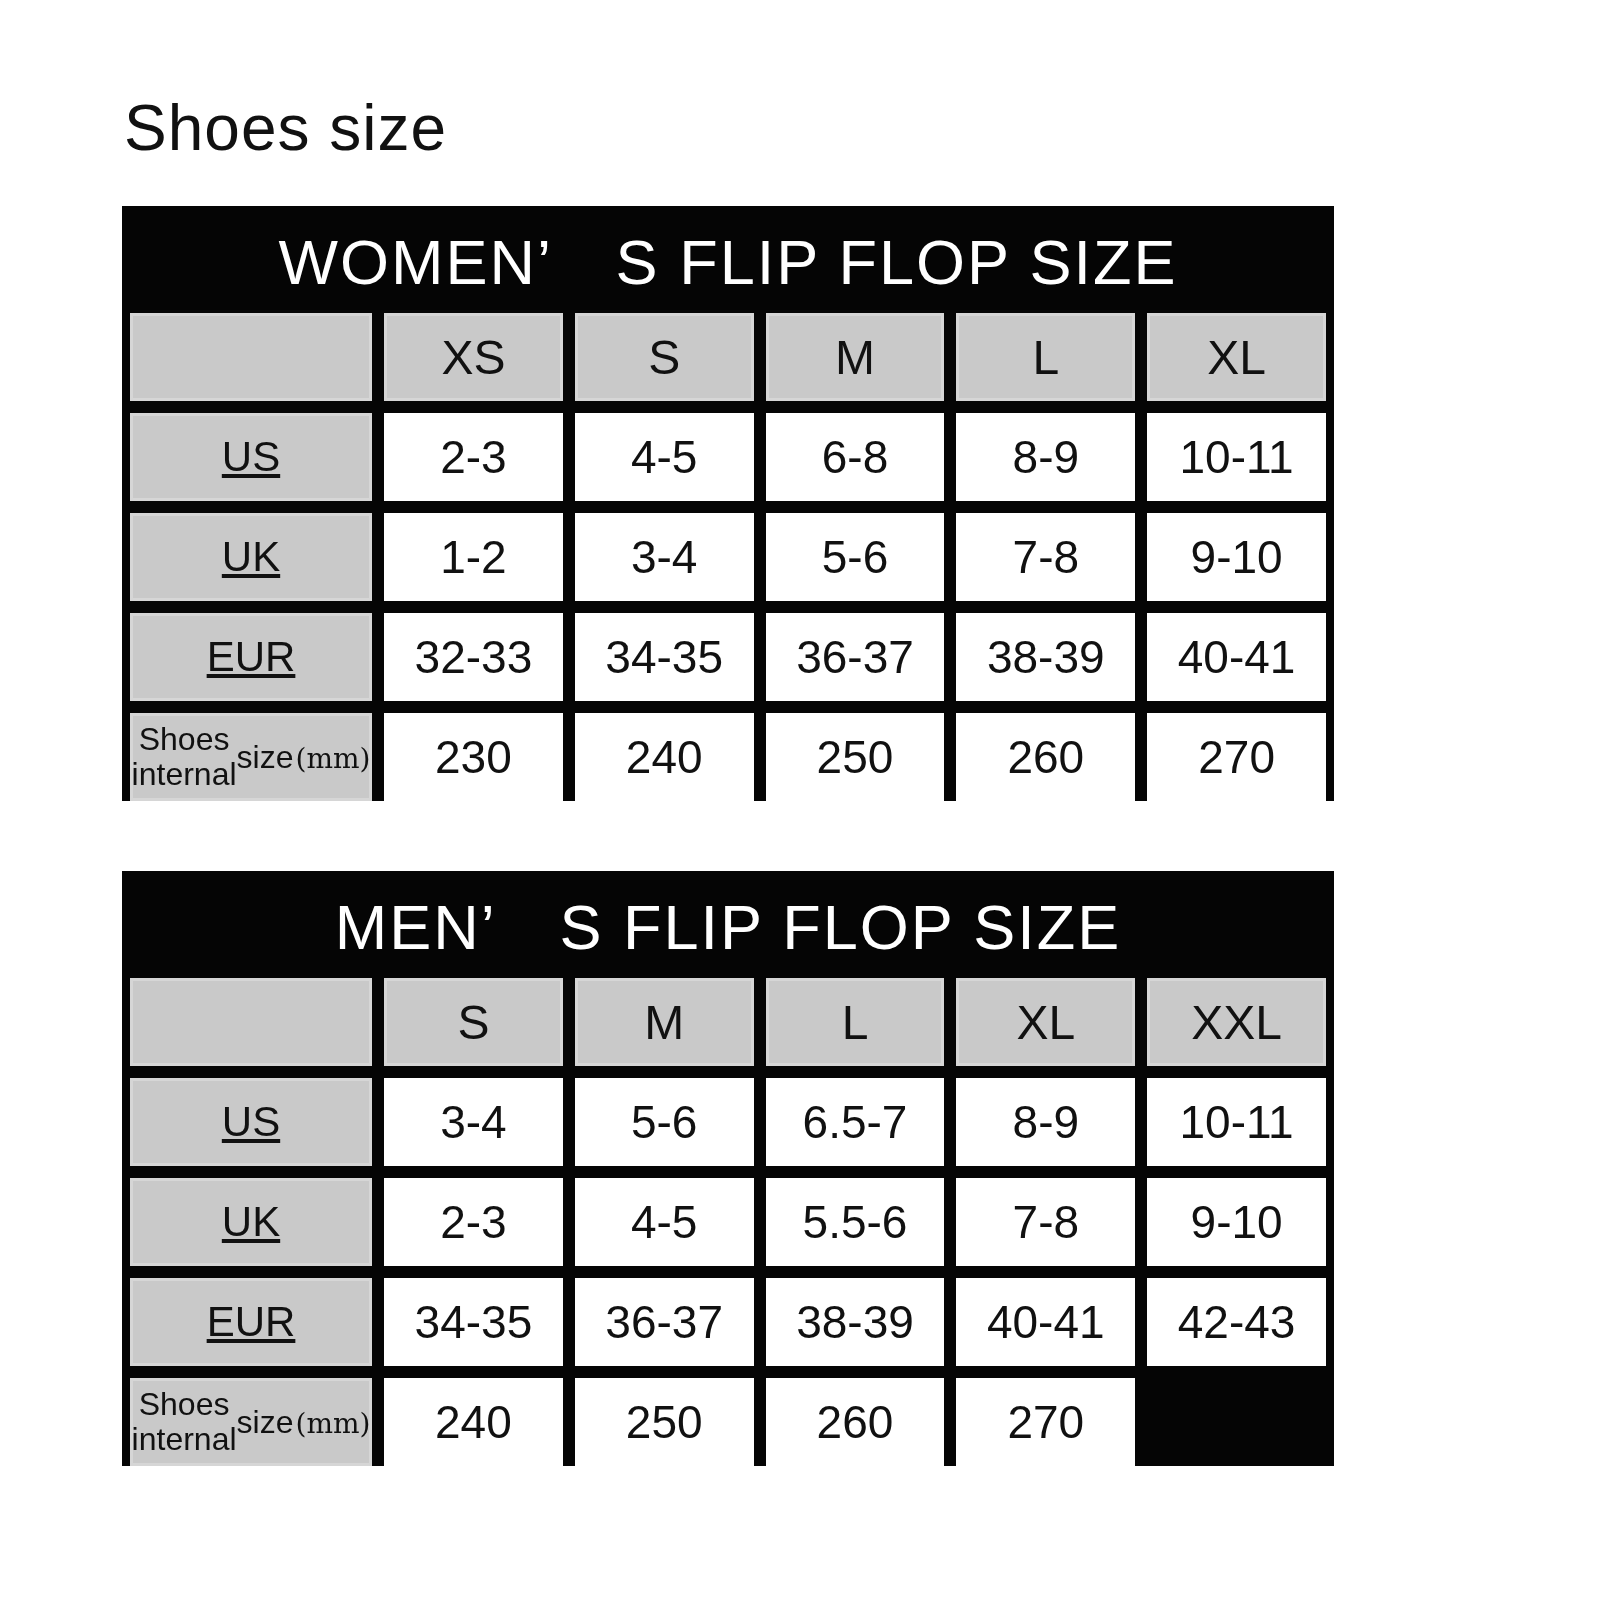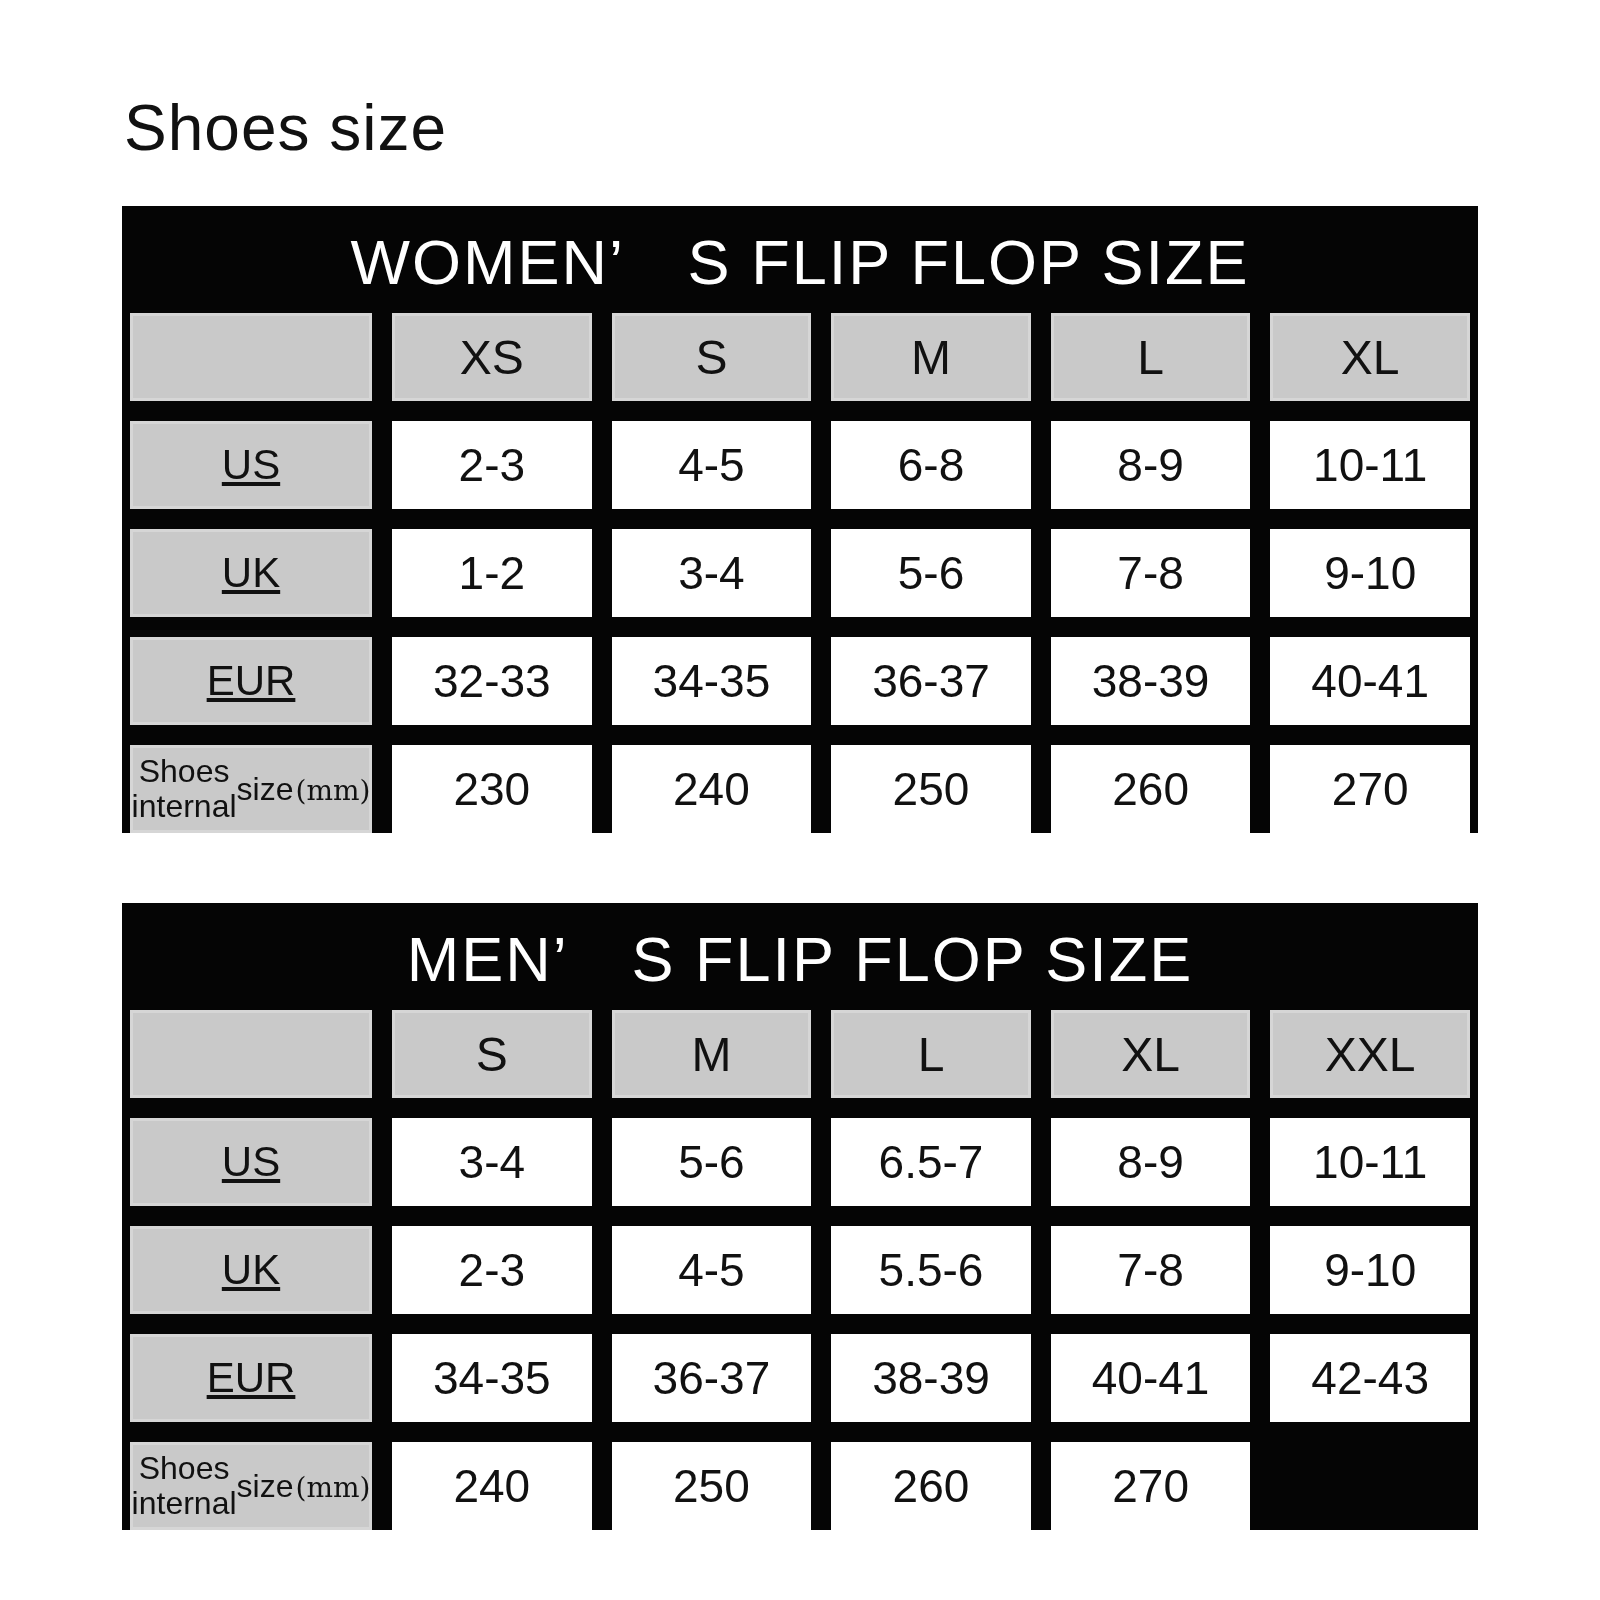--- a/index.html
+++ b/index.html
@@ -18,41 +18,41 @@
     padding: 96px 122px 0 122px;
   }
   .page-title {
     font-size: 64px;
     font-weight: 400;
     letter-spacing: 1px;
     margin: 0 0 46px 2px;
     line-height: 1.0;
   }
   .size-table {
-    width: 1356px;
+    width: 1212px;
     box-sizing: border-box;
     background: #050505;
     padding: 7px 8px 0 8px;
     margin-bottom: 70px;
   }
   .band {
     min-height: 100px;
     display: flex;
     align-items: center;
     justify-content: center;
     color: #ffffff;
     font-size: 63px;
     font-weight: 400;
     letter-spacing: 2px;
     white-space: pre;
   }
   .grid {
     display: grid;
     grid-template-columns: 242px repeat(5, 1fr);
-    gap: 20px;
+    gap: 12px;
     background: #050505;
   }
   .cell {
     display: flex;
     align-items: center;
     justify-content: center;
     min-height: 88px;
     box-sizing: border-box;
     text-align: center;
   }

